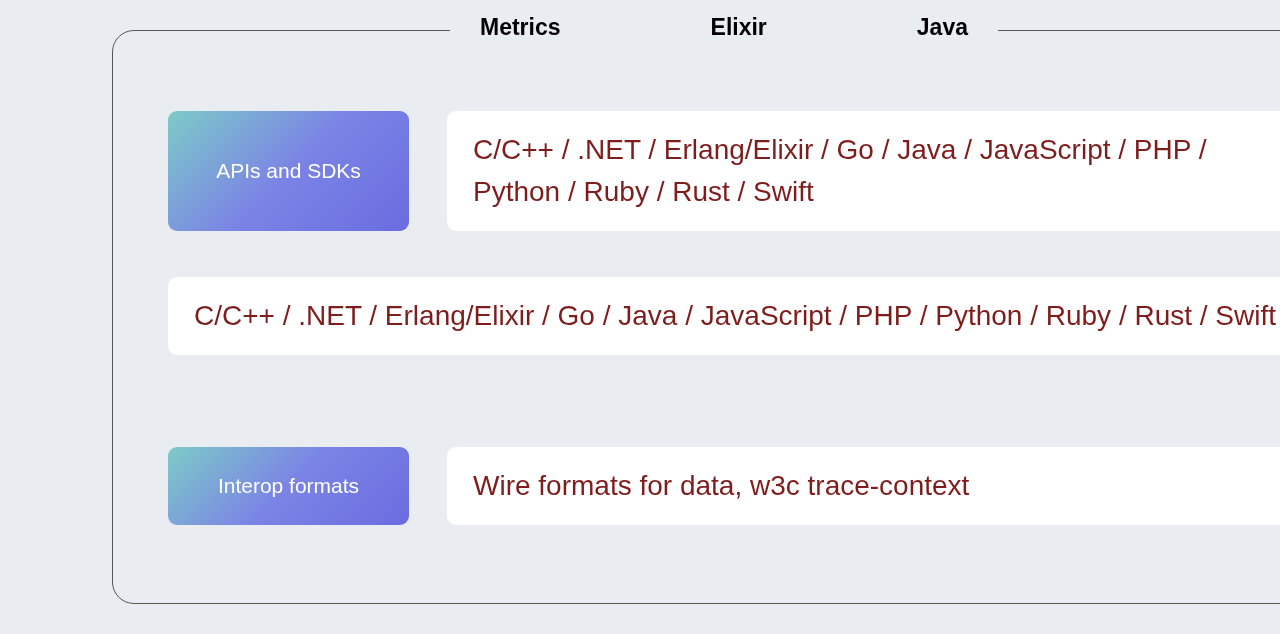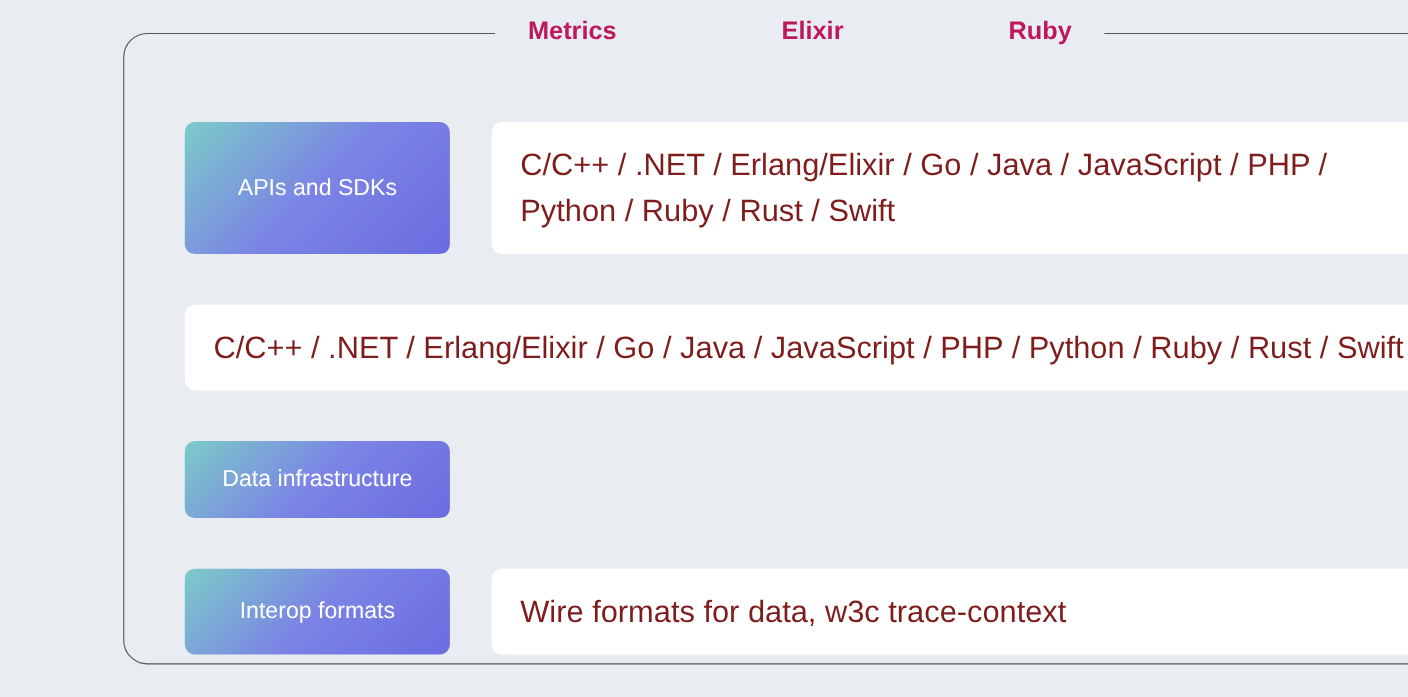--- a/index.html
+++ b/index.html
@@ -23,21 +23,21 @@
       display: flex;
       gap: 150px;
       z-index: 2;
       background: #e9edf1;
       padding: 0 30px;
     }
 
     .header-tab {
       font-size: 23px;
       font-weight: 600;
-      color: #be185d;
+      color: #000000;
     }
 
     .container {
       position: absolute;
       top: 30px;
       left: 112px;
       width: 1269px;
       height: 574px;
       border: 1.5px solid #555;
       border-radius: 22px;
@@ -80,36 +80,35 @@
       color: #7f1d1d;
       line-height: 1.5;
     }
   </style>
 </head>
 <body>
 
 <div class="header-tabs">
   <span class="header-tab">Metrics</span>
   <span class="header-tab">Elixir</span>
-  <span class="header-tab">Ruby</span>
+  <span class="header-tab">Java</span>
 </div>
 
 <div class="container">
 
   <div class="row">
     <div class="label-box">APIs and SDKs</div>
     <div class="content-box">C/C++ / .NET / Erlang/Elixir / Go / Java / JavaScript / PHP / Python / Ruby / Rust / Swift</div>
   </div>
 
   <div class="row">
     <div class="content-box">C/C++ / .NET / Erlang/Elixir / Go / Java / JavaScript / PHP / Python / Ruby / Rust / Swift</div>
   </div>
 
   <div class="row">
-    <div class="label-box">Data infrastructure</div>
   </div>
 
   <div class="row">
     <div class="label-box">Interop formats</div>
     <div class="content-box">Wire formats for data, w3c trace-context</div>
   </div>
 
 </div>
 
 </body></html>

